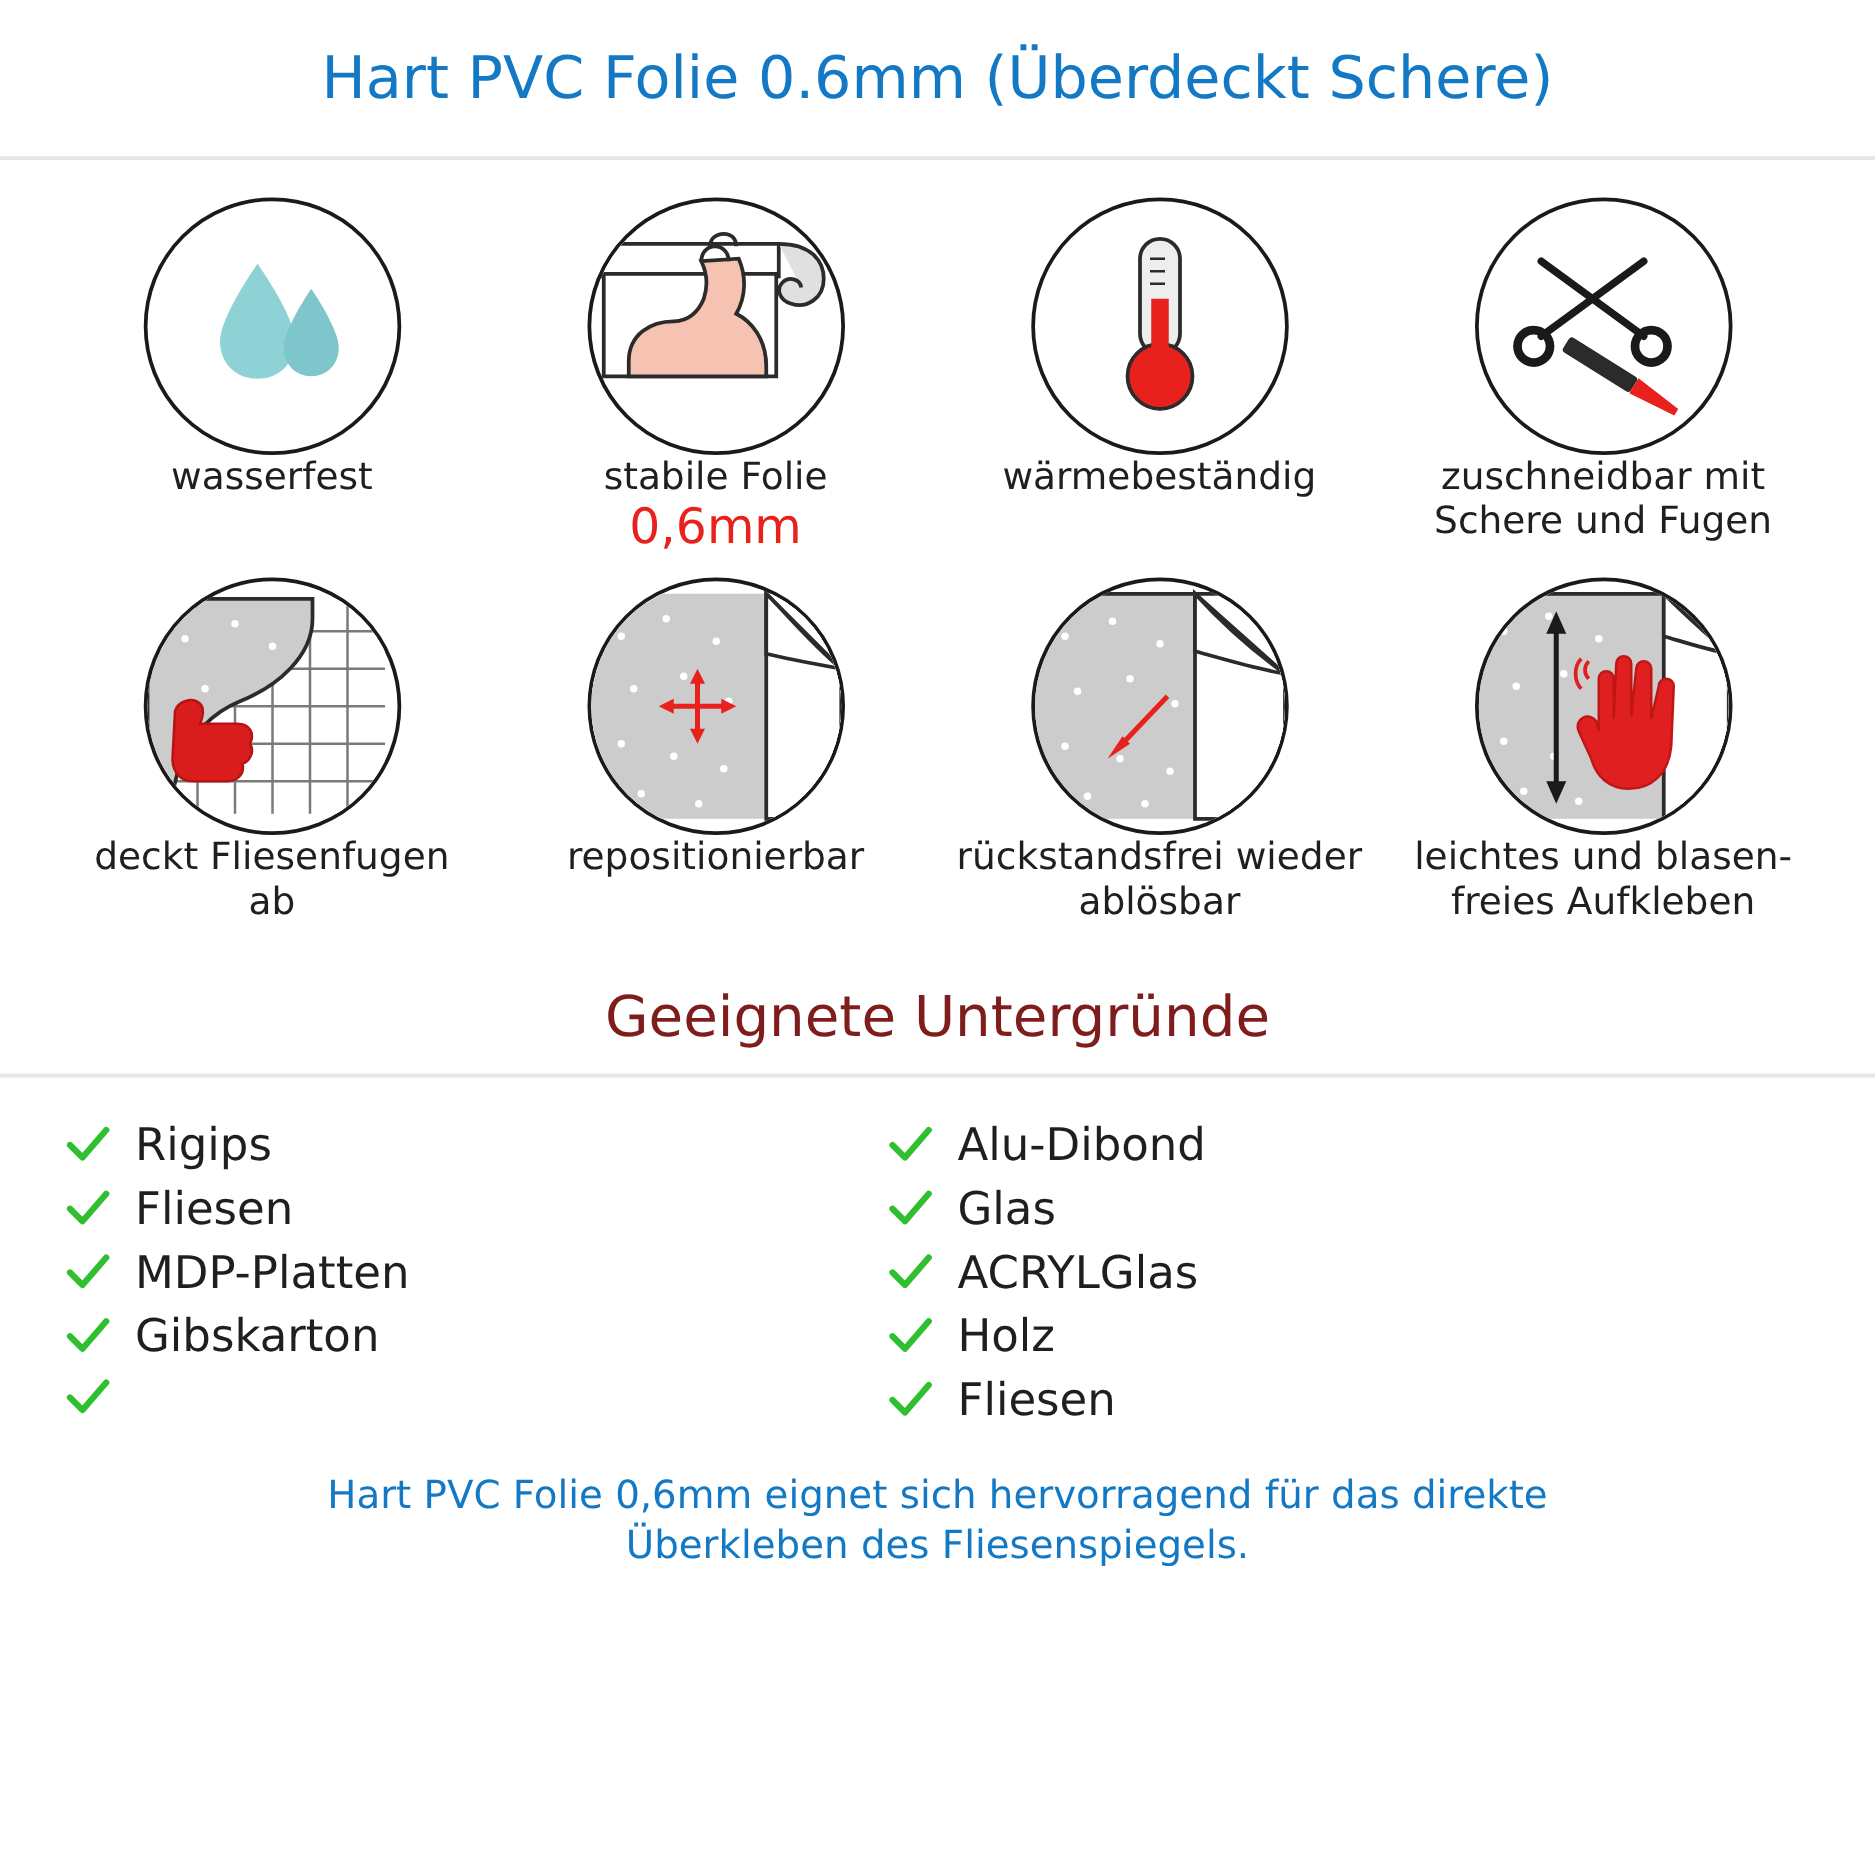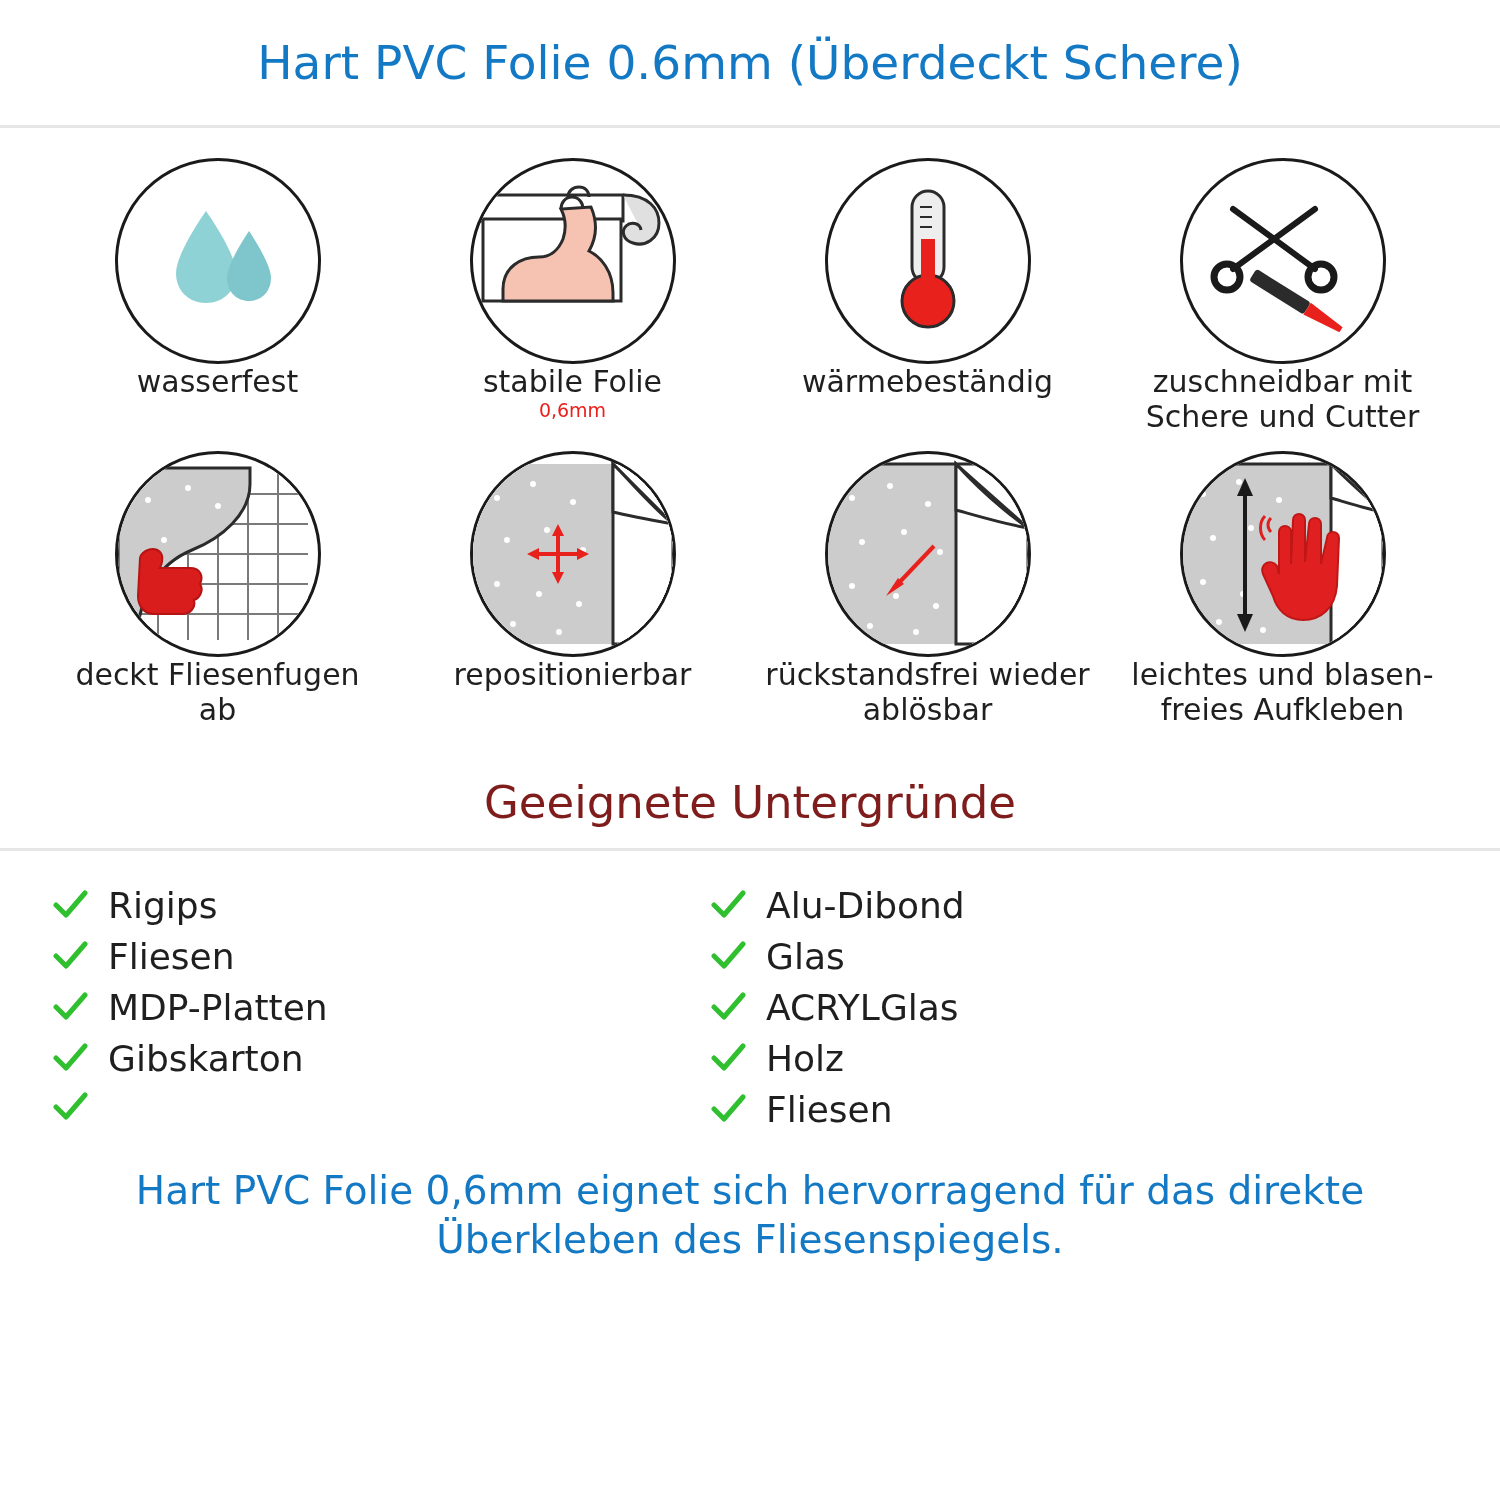--- a/index.html
+++ b/index.html
@@ -66,21 +66,21 @@
   }
   .caption {
     text-align: center;
     font-size: 30px;
     line-height: 1.18;
     color: #1f1f1f;
     max-width: 330px;
     font-family: "DejaVu Sans", sans-serif;
   }
   .sub-caption {
-    font-size: 19px;
+    font-size: 39px;
     color: #e8211c;
     text-align: center;
     line-height: 1.2;
   }
 
   
   .section-title-wrap {
     margin-top: 30px;
     display: flex;
     align-items: center;
@@ -124,21 +124,21 @@
     font-size: 36px;
     color: #1f1f1f;
     font-family: "DejaVu Sans", sans-serif;
   }
 
   
   .footnote {
     margin-top: 26px;
     text-align: center;
     color: #1479c4;
-    font-size: 39px;
+    font-size: 31px;
     line-height: 1.28;
     padding: 0 90px;
   }
 </style>
 </head>
 <body>
 
 <div class="page">
 
   <div class="header">
@@ -194,21 +194,21 @@
             <line x1="132" y1="48" x2="50" y2="108"></line>
             <circle cx="44" cy="116" r="13" stroke-width="7"></circle>
             <circle cx="138" cy="116" r="13" stroke-width="7"></circle>
           </g>
           <g transform="rotate(32 110 140)">
             <rect x="62" y="132" width="64" height="14" rx="3" fill="#2b2b2b"></rect>
             <path d="M126 132 L166 136 L166 142 L126 146 Z" fill="#e8211c"></path>
           </g>
         </svg>
       </div>
-      <div class="caption">zuschneidbar mit Schere und Cutter</div>
+      <div class="caption">zuschneidbar mit Schere und Fugen</div>
     </div>
 
     <div class="feature">
       <div class="circle">
         <svg width="200" height="200" viewBox="0 0 200 200">
           <rect x="10" y="14" width="180" height="172" fill="#ffffff"></rect>
           <g stroke="#7a7a7a" stroke-width="2">
             <line x1="10" y1="40" x2="190" y2="40"></line>
               <line x1="10" y1="70" x2="190" y2="70"></line>
             <line x1="10" y1="100" x2="190" y2="100"></line>

